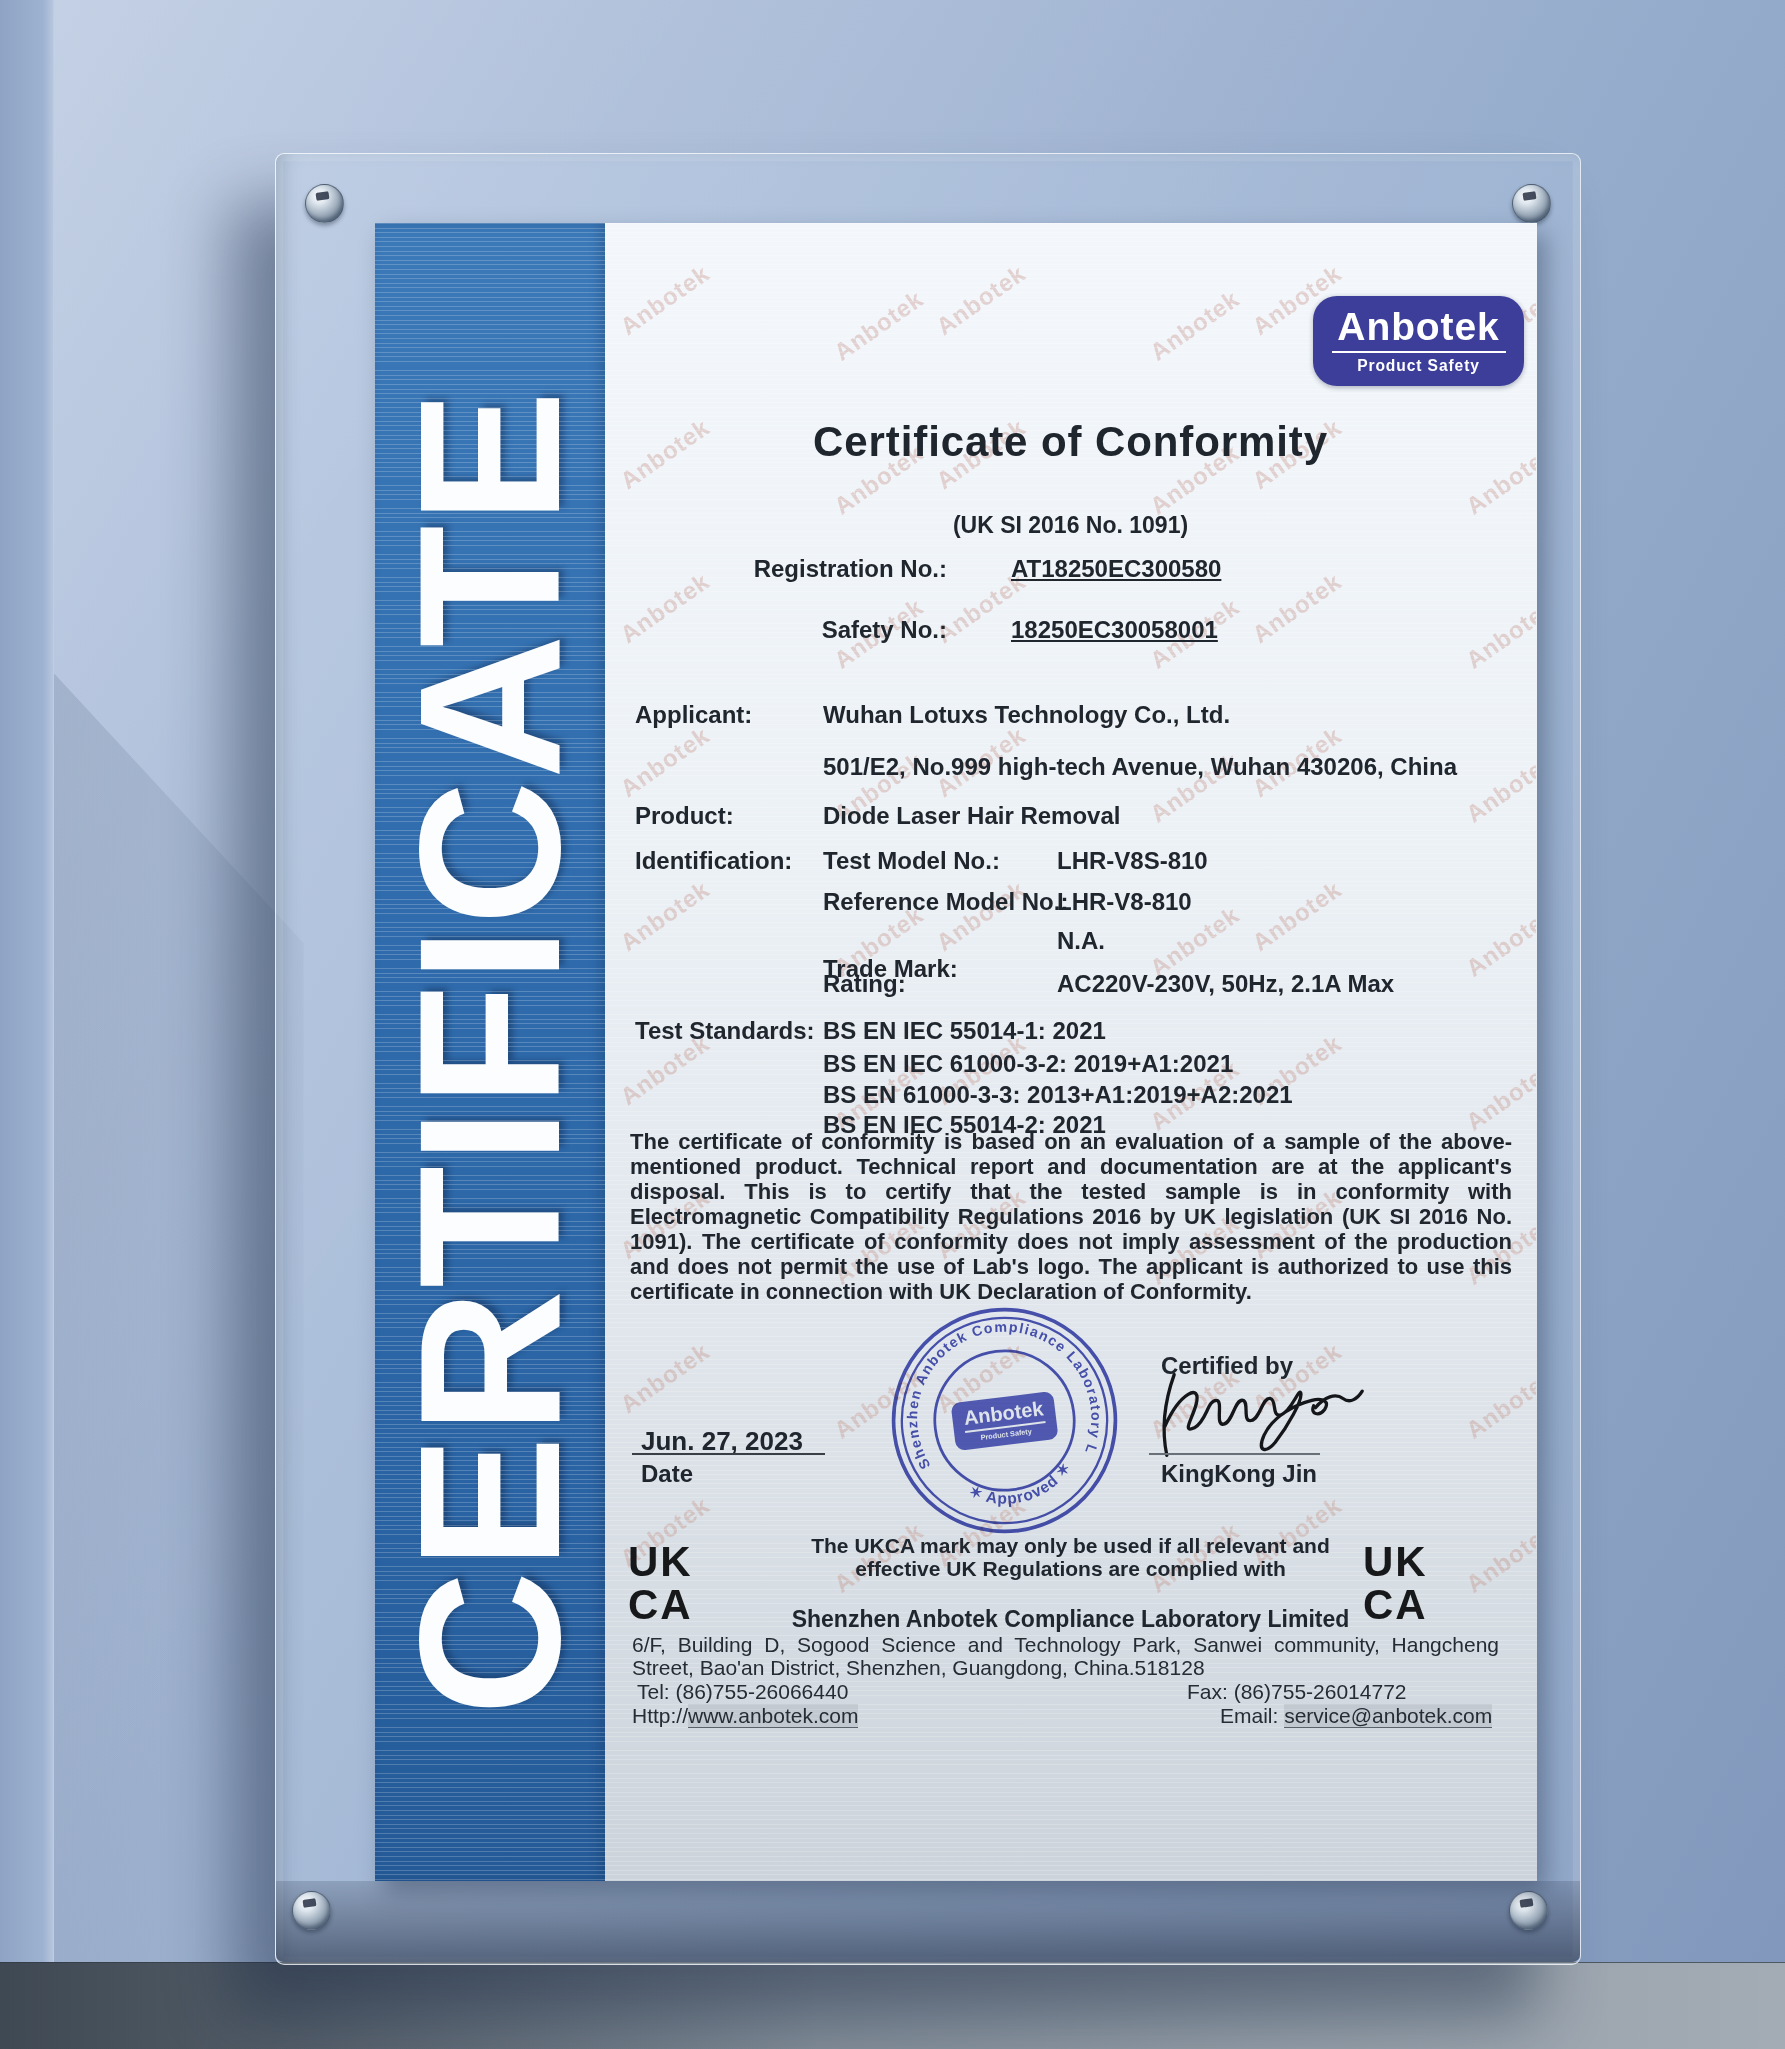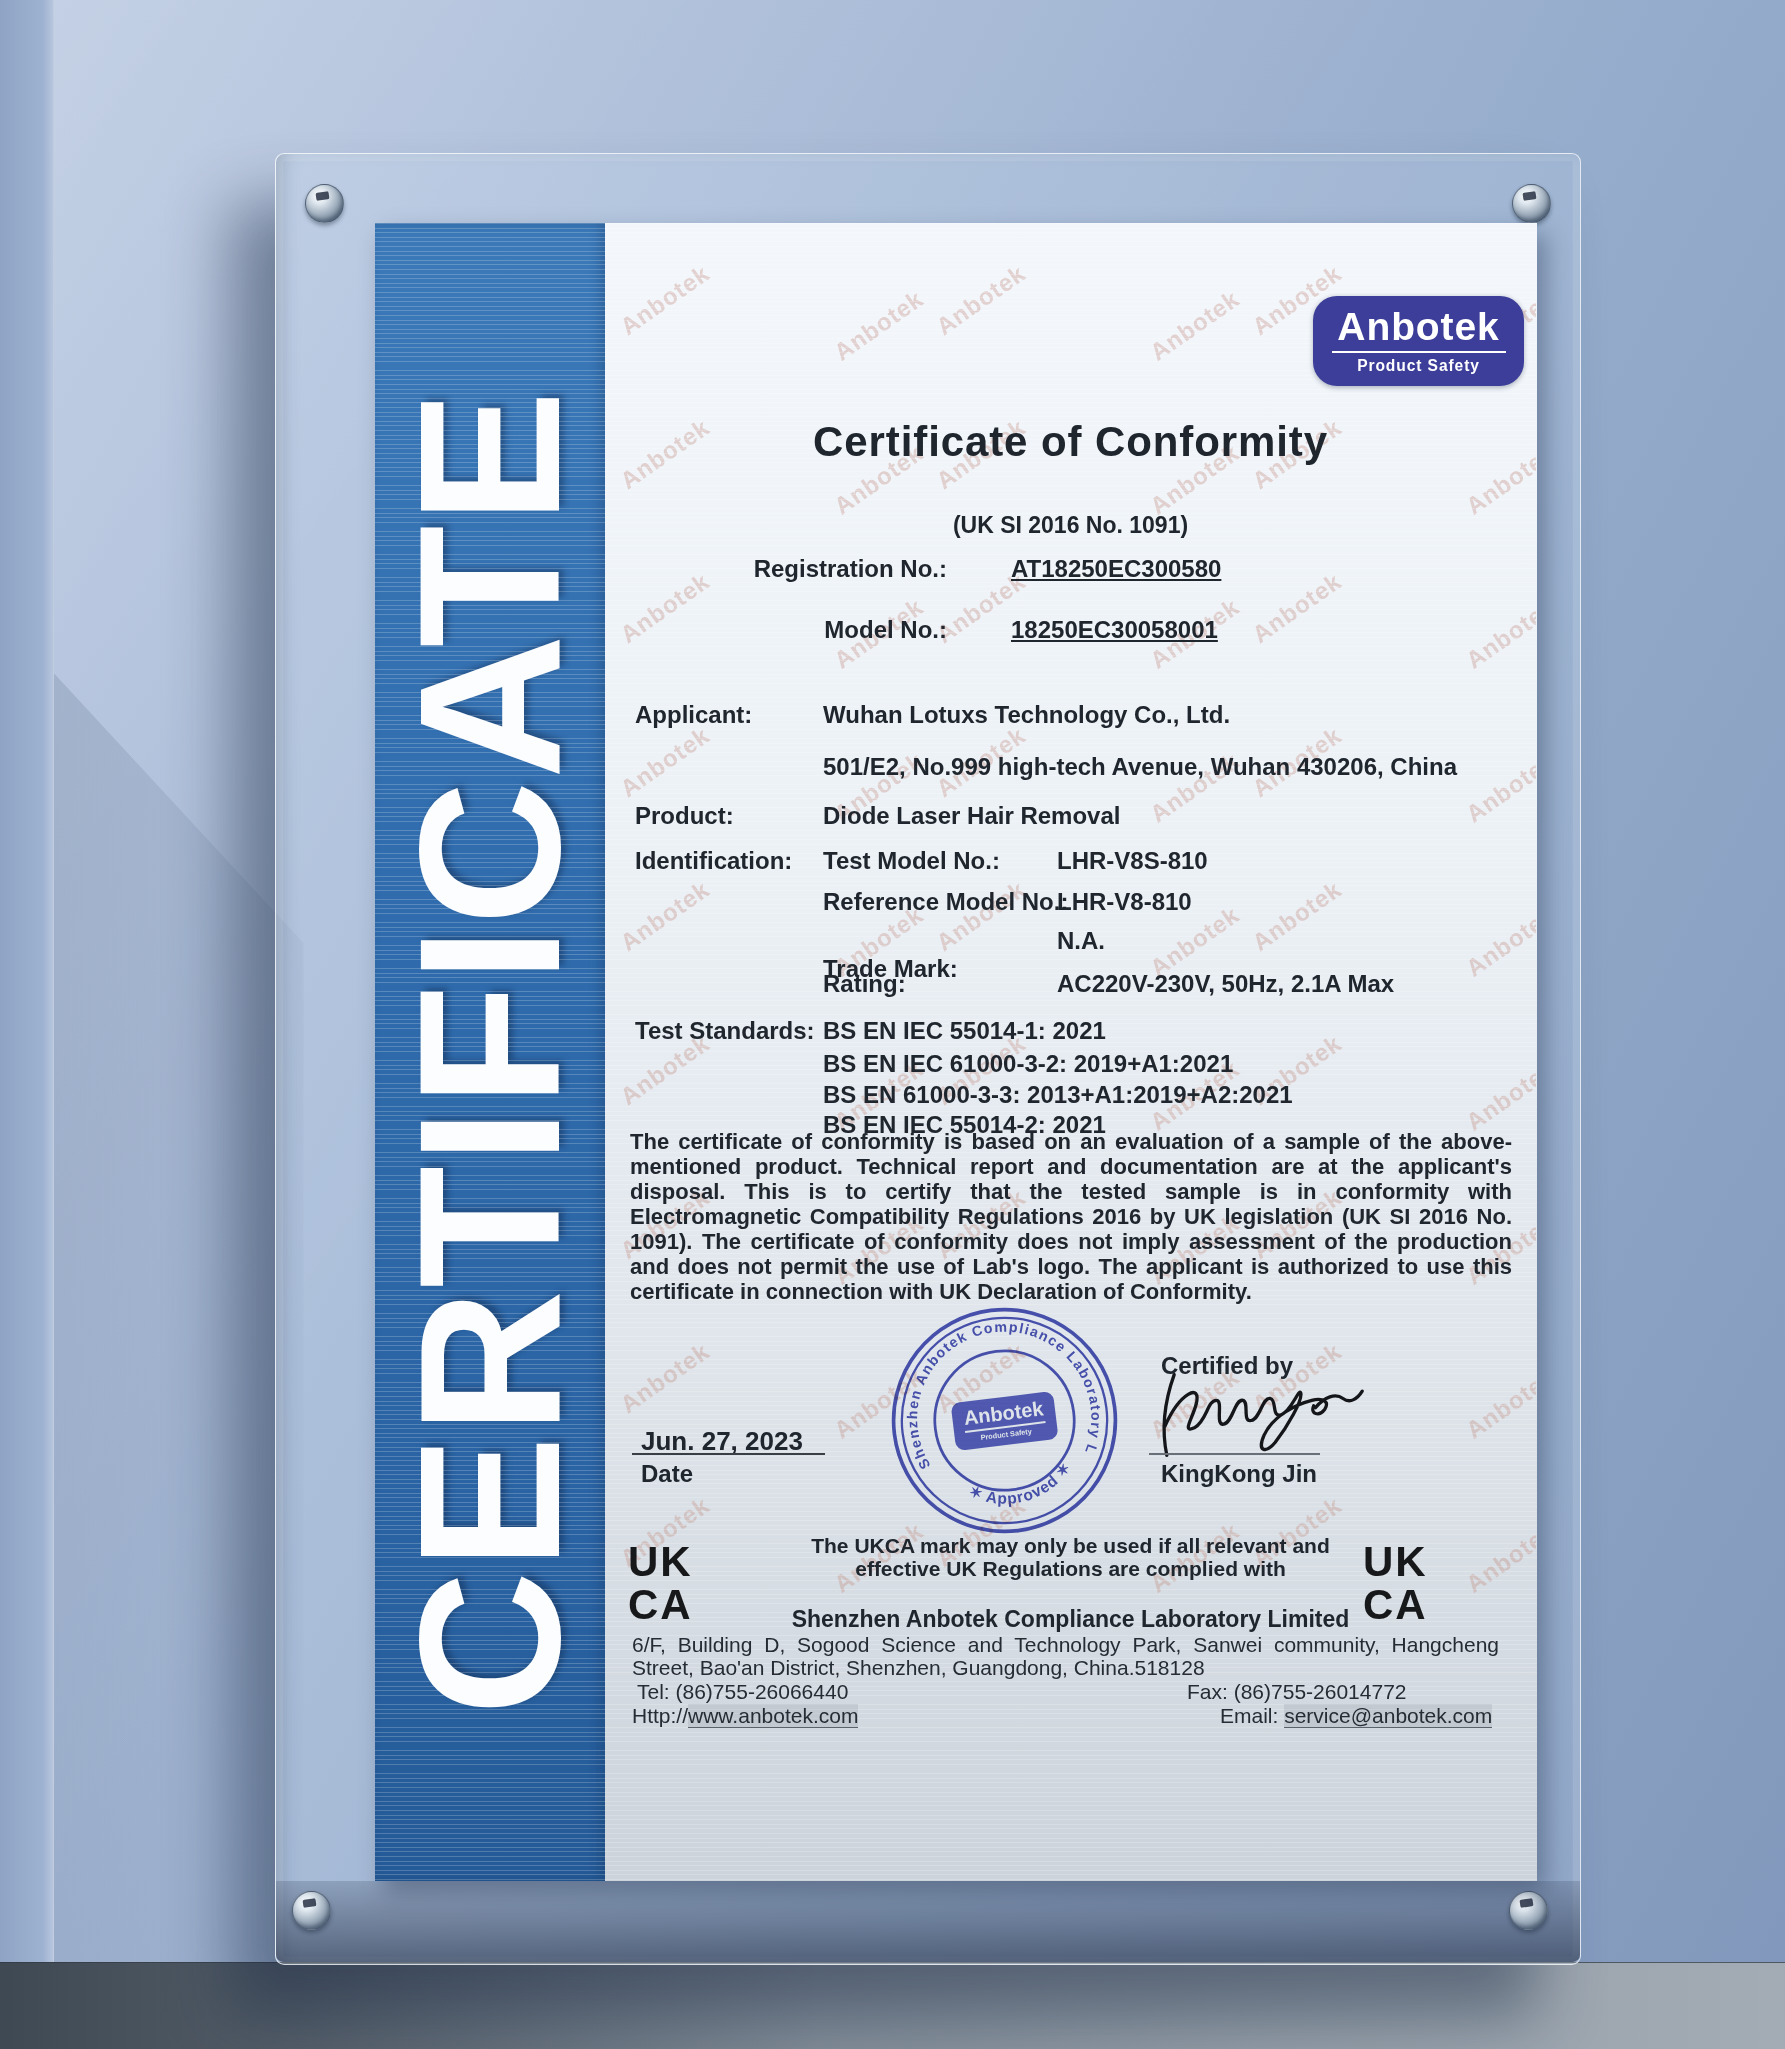--- a/index.html
+++ b/index.html
@@ -205,21 +205,21 @@
     <div class="logo-title">Anbotek</div>
     <div class="logo-line"></div>
     <div class="logo-sub">Product Safety</div>
   </div>
 
   <div class="abs ctr ink title">Certificate of Conformity</div>
   <div class="abs ctr ink uksi">(UK SI 2016 No. 1091)</div>
 
   <div class="abs ink rowlabel reg-label" style="top:332px;">Registration No.:</div>
   <div class="abs ink rowval reg-val" style="top:332px;">AT18250EC300580</div>
-  <div class="abs ink rowlabel reg-label" style="top:393px;">Model No.:</div>
+  <div class="abs ink rowlabel reg-label" style="top:393px;">Safety No.:</div>
   <div class="abs ink rowval reg-val" style="top:393px;">18250EC30058001</div>
 
   <div class="abs ink rowlabel col1" style="top:478px;">Applicant:</div>
   <div class="abs ink rowval col2" style="top:478px;">Wuhan Lotuxs Technology Co., Ltd.</div>
   <div class="abs ink rowval col2" style="top:530px;">501/E2, No.999 high-tech Avenue, Wuhan 430206, China</div>
 
   <div class="abs ink rowlabel col1" style="top:579px;">Product:</div>
   <div class="abs ink rowval col2" style="top:579px;">Diode Laser Hair Removal</div>
 
   <div class="abs ink rowlabel col1" style="top:624px;">Identification:</div>

